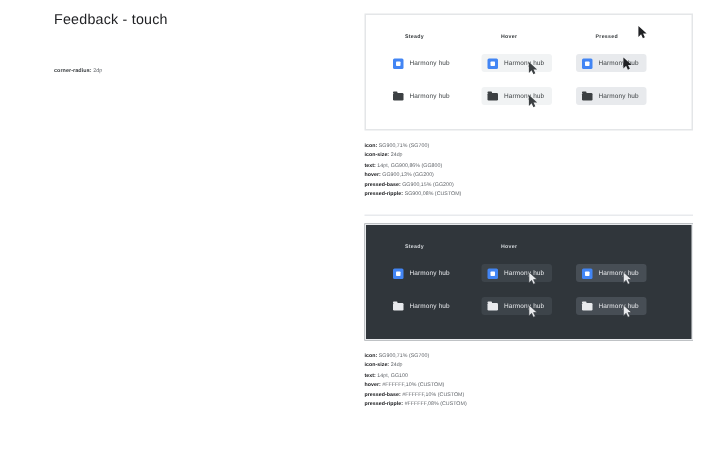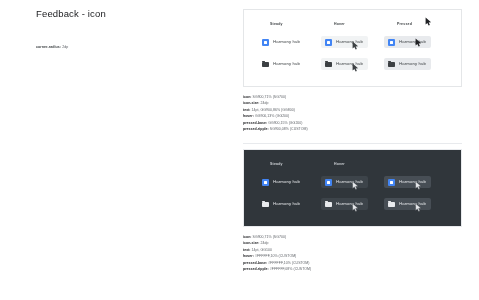--- a/index.html
+++ b/index.html
@@ -111,21 +111,21 @@
     position: absolute; left: 243px; top: 143px; width: 219px;
     height: 1px; background: #e8eaed;
   }
 </style>
 </head>
 <body>
 
 <div id="root">
 
   <div class="left-col">
-    <div class="page-title">Feedback - icon</div>
+    <div class="page-title">Feedback - touch</div>
     <div class="left-note">
       <b>corner-radius:</b>
       <span>2dp</span>
     </div>
   </div>
 
   <div class="panel panel-light">
     <div class="grid">
 
       <div class="col-head c1">Steady</div>

